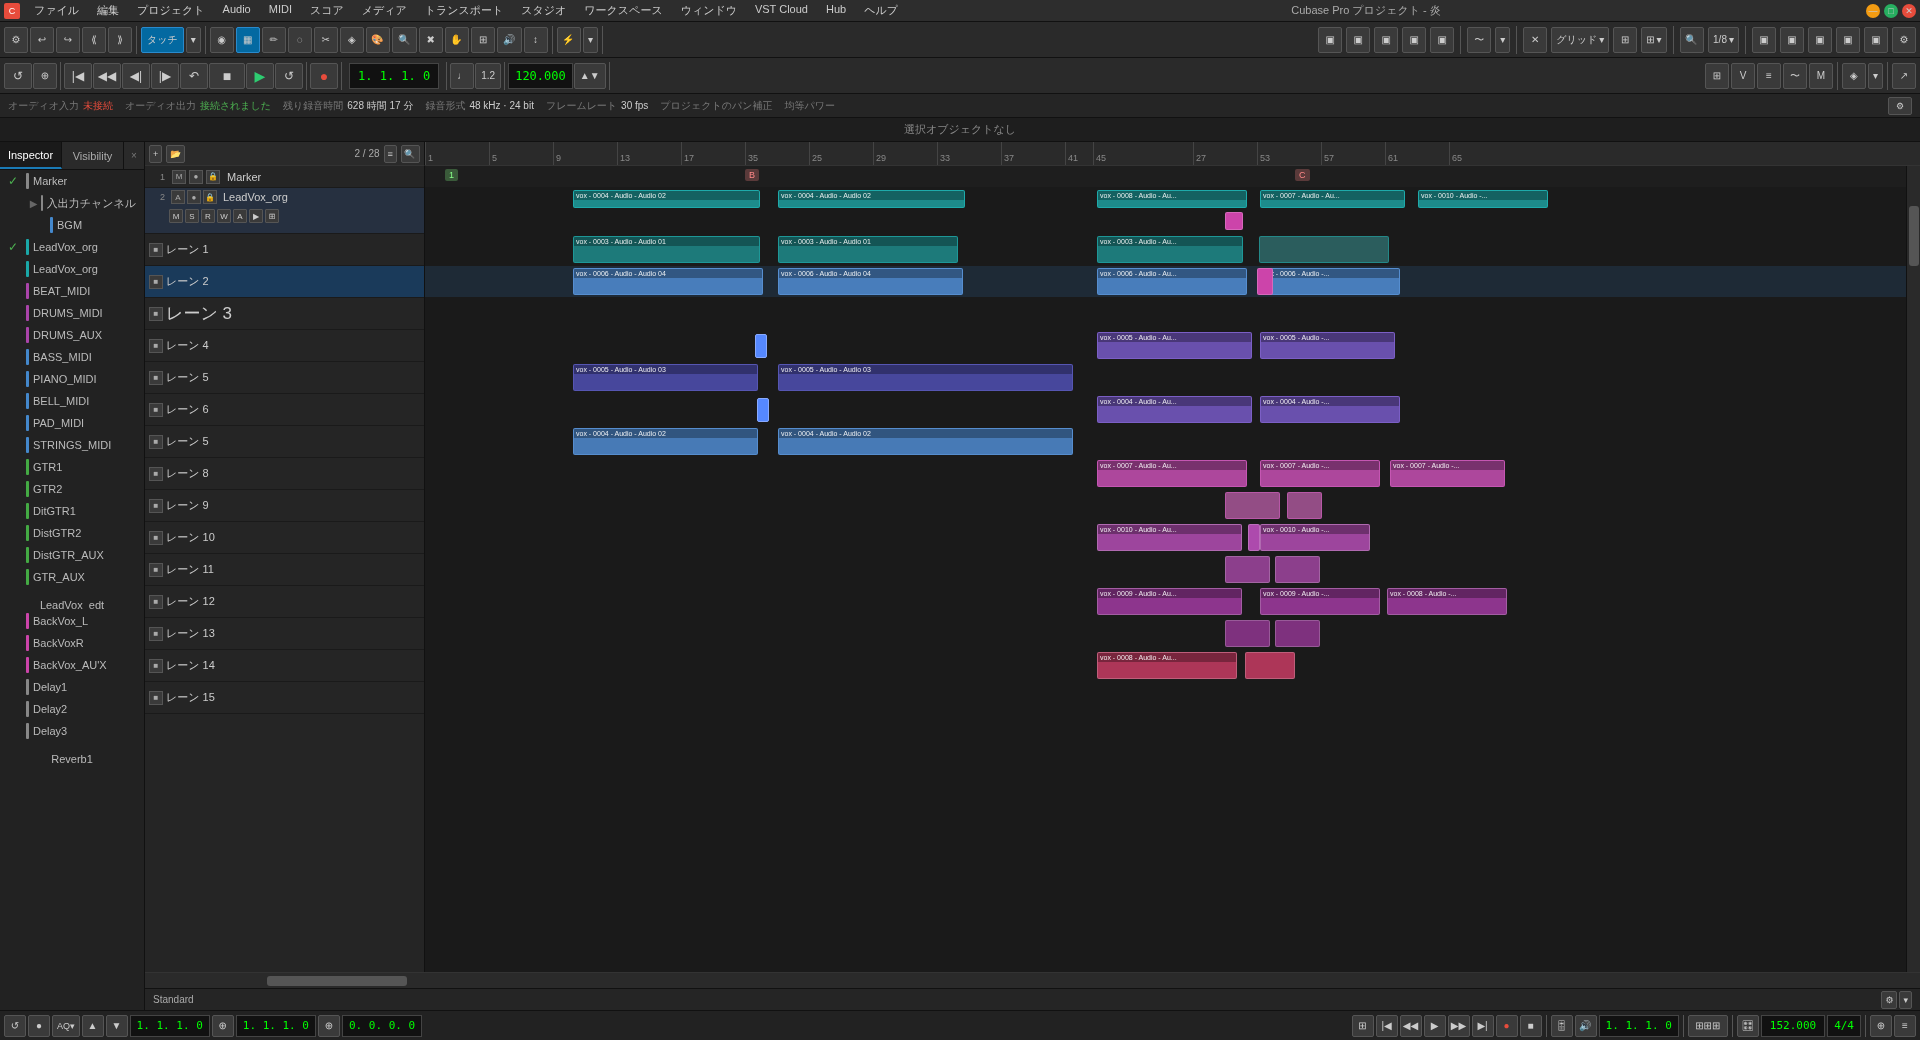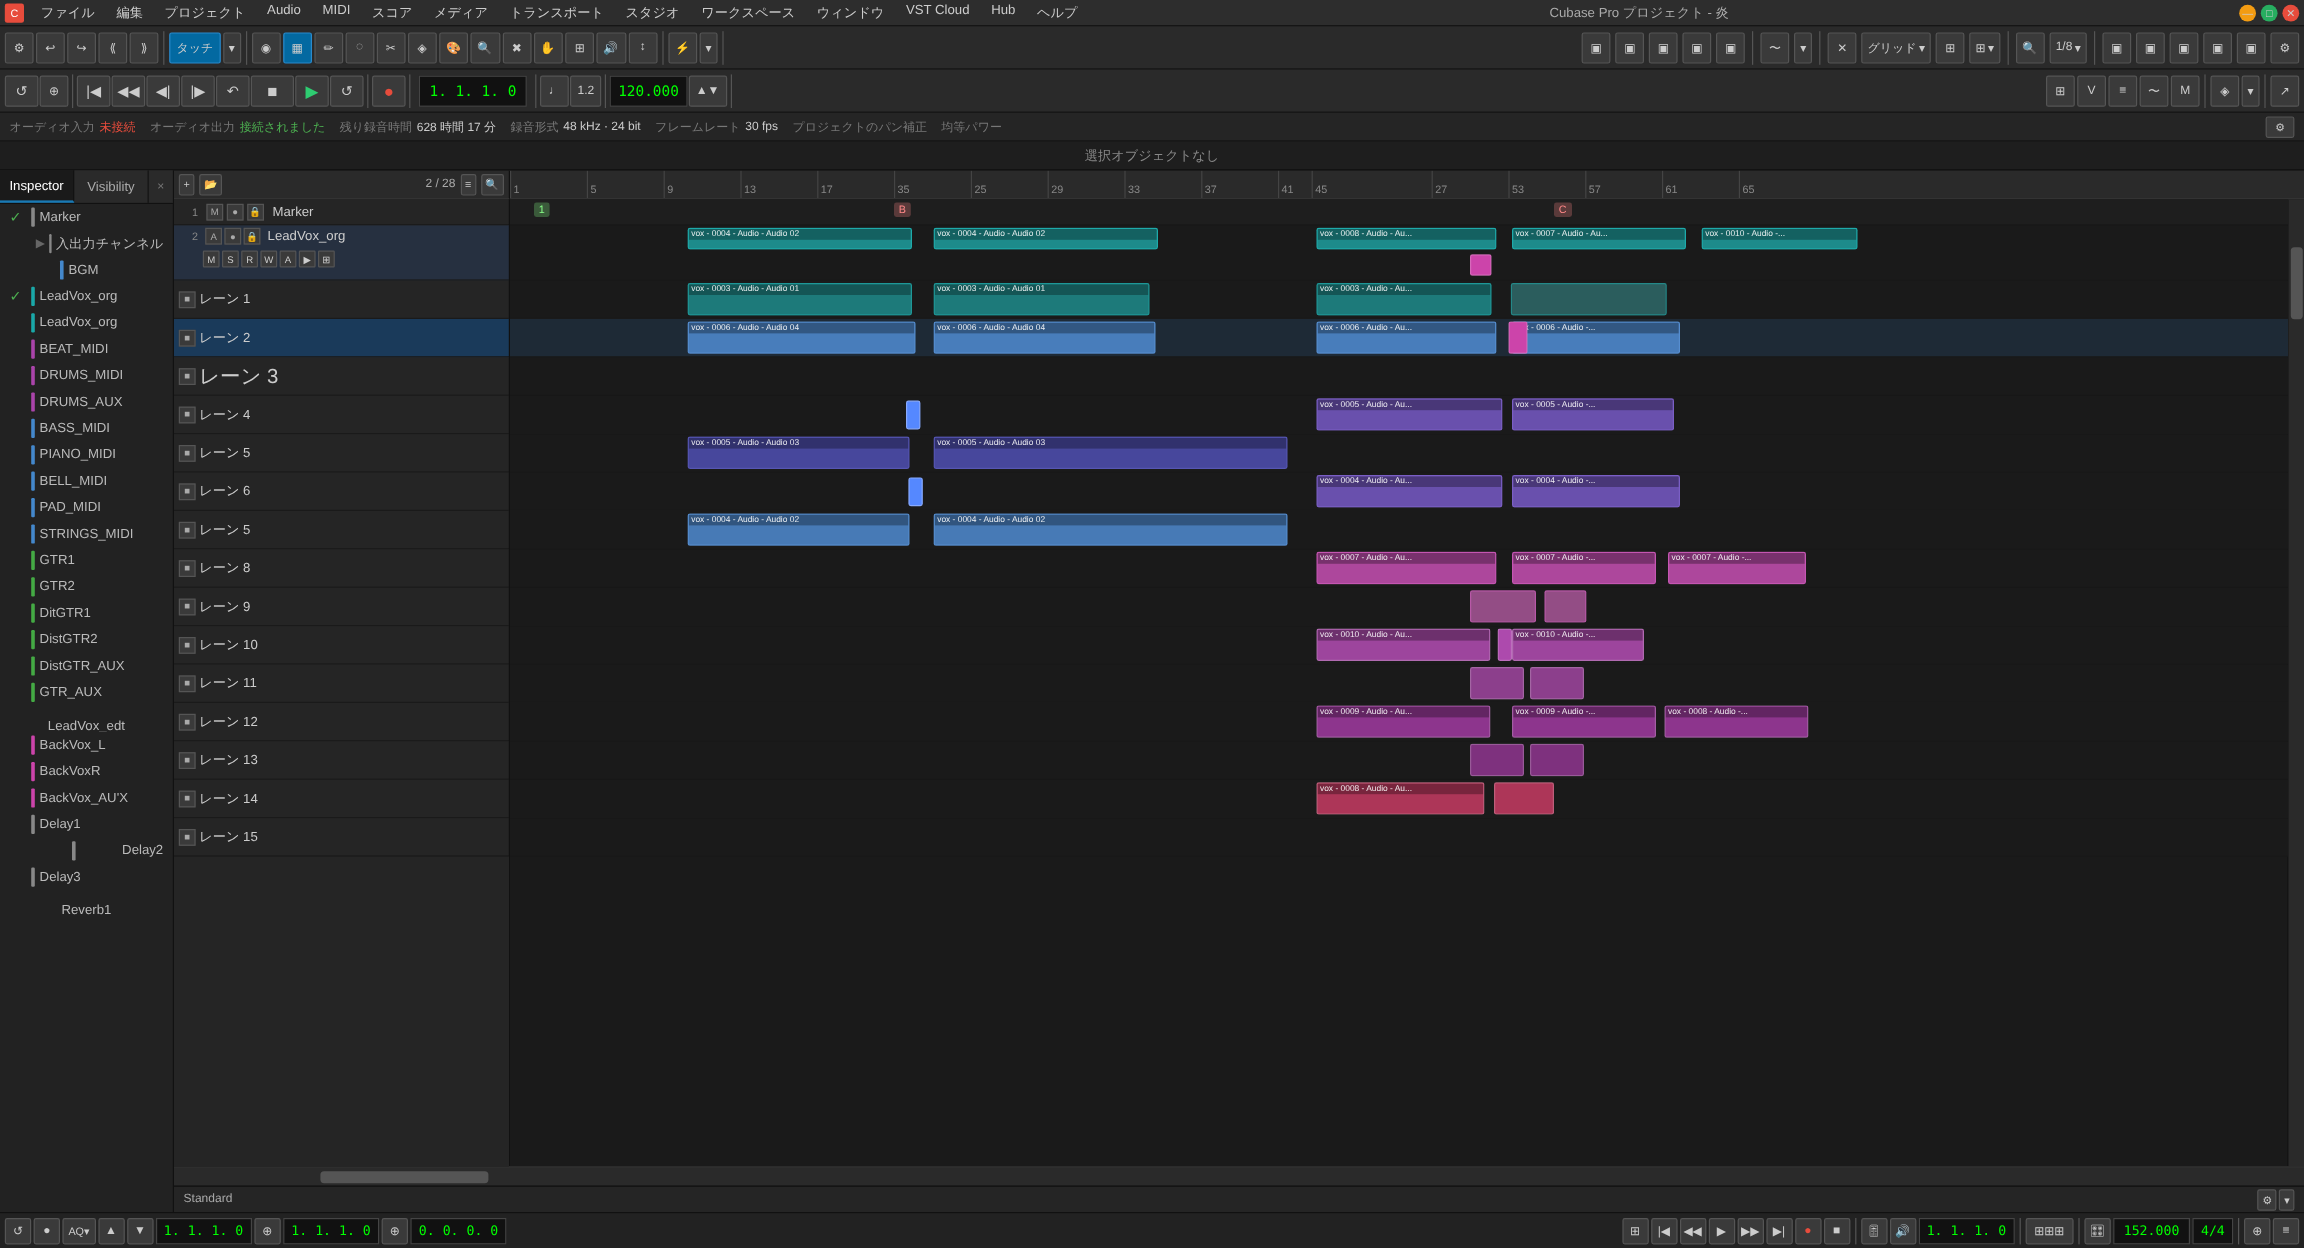--- a/index.html
+++ b/index.html
@@ -402,21 +402,21 @@
         <div class="track-item" style="padding-left: 8px;">
           <span style="width: 14px;"></span>
           <div class="track-color-bar" style="background: rgb(204, 68, 170);"></div>
           <span>BackVox_AU'X</span>
         </div>
         <div class="track-item" style="padding-left: 8px;">
           <span style="width: 14px;"></span>
           <div class="track-color-bar" style="background: rgb(136, 136, 136);"></div>
           <span>Delay1</span>
         </div>
-        <div class="track-item" style="padding-left: 8px; justify-content: space-between;">
+        <div class="track-item" style="padding-left: 8px;">
           <span style="width: 14px;"></span>
           <div class="track-color-bar" style="background: rgb(136, 136, 136);"></div>
           <span>Delay2</span>
         </div>
         <div class="track-item" style="padding-left: 8px;">
           <span style="width: 14px;"></span>
           <div class="track-color-bar" style="background: rgb(136, 136, 136);"></div>
           <span>Delay3</span>
         </div>
         <div class="track-item" style="padding-left: 8px; flex-direction: column;">

